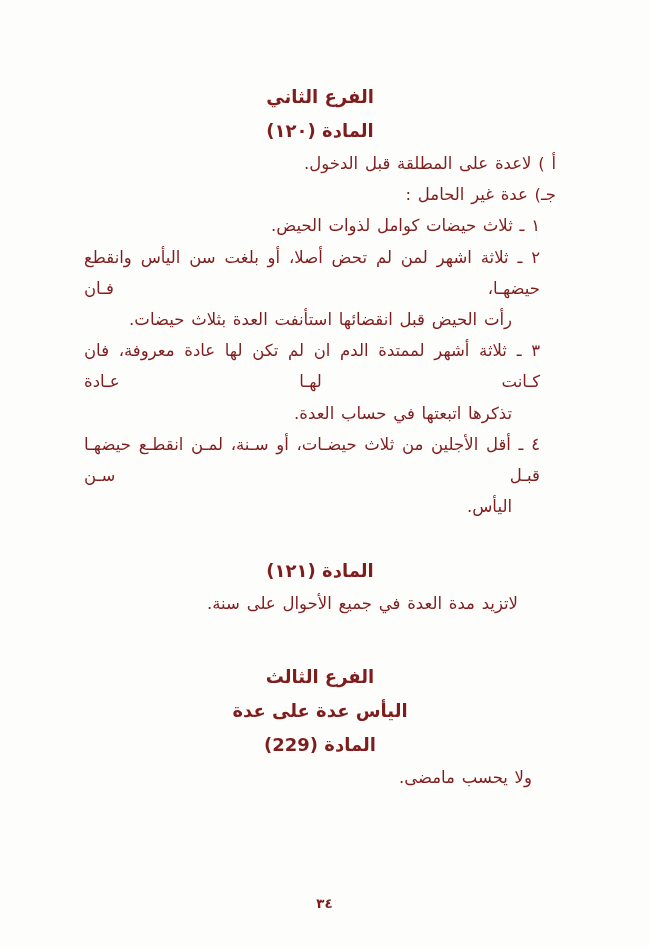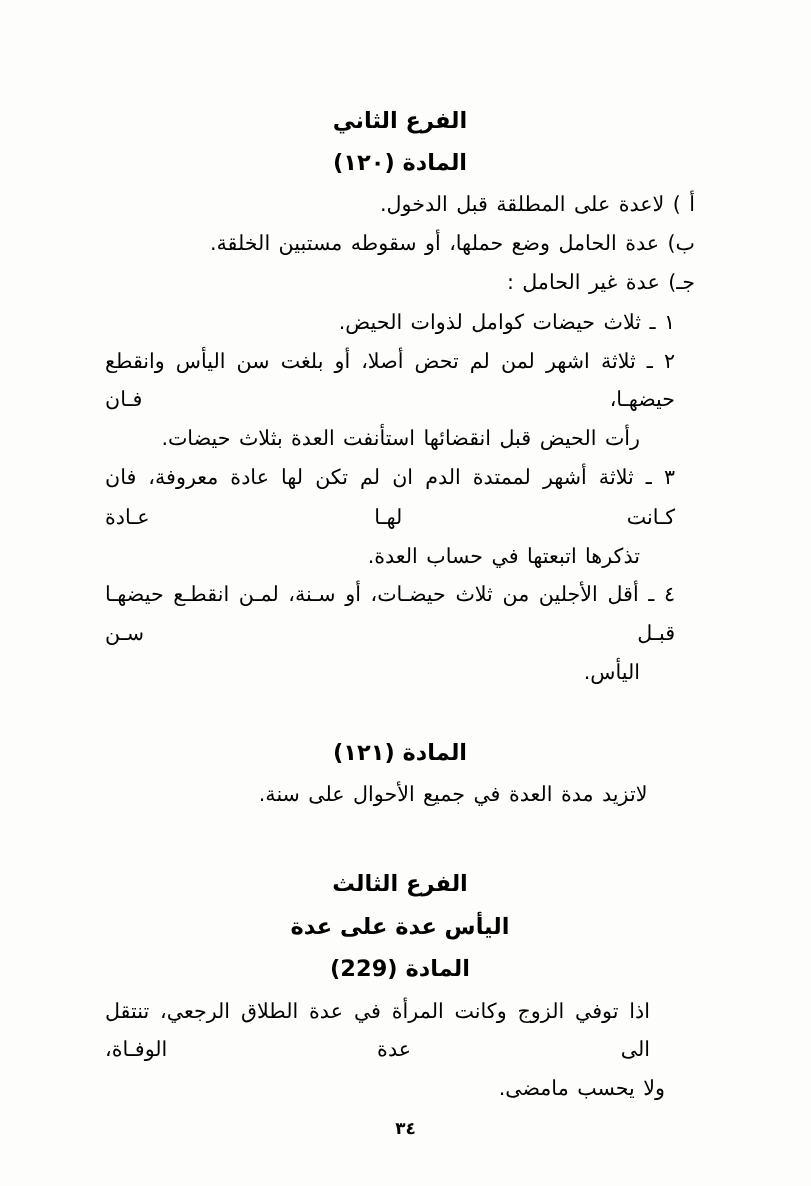--- a/index.html
+++ b/index.html
@@ -5,21 +5,21 @@
   html, body {
     margin: 0;
     padding: 0;
     background: #fdfdfc;
   }
   .page {
     position: relative;
     width: 649px;
     height: 949px;
     background: #fdfdfc;
-    color: #000000;
+    color: #7f1d1d;
     font-family: "DejaVu Sans", sans-serif;
     direction: rtl;
     overflow: hidden;
     margin: 0 auto;
   }
   .content {
     position: absolute;
     top: 0;
     right: 0;
     left: 0;
@@ -62,40 +62,38 @@
 </head>
 <body>
 
 <div class="page">
   <div class="content">
 
     <div class="heading">الفرع الثاني</div>
     <div class="heading">المادة (١٢٠)</div>
 
     <div class="line">أ ) لاعدة على المطلقة قبل الدخول.</div>
-    <div class="line">ب) عدة الحامل وضع حملها، أو سقوطه مستبين الخلقة.</div>
     <div class="line">جـ) عدة غير الحامل :</div>
 
     <div class="line li-num">١ ـ ثلاث حيضات كوامل لذوات الحيض.</div>
 
     <div class="line li-num stretch">٢ ـ ثلاثة اشهر لمن لم تحض أصلا، أو بلغت سن اليأس وانقطع حيضهـا، فـان</div>
     <div class="line li-cont">رأت الحيض قبل انقضائها استأنفت العدة بثلاث حيضات.</div>
 
     <div class="line li-num stretch">٣ ـ ثلاثة أشهر لممتدة الدم ان لم تكن لها عادة معروفة، فان كـانت لهـا عـادة</div>
     <div class="line li-cont">تذكرها اتبعتها في حساب العدة.</div>
 
     <div class="line li-num stretch">٤ ـ أقل الأجلين من ثلاث حيضـات، أو سـنة، لمـن انقطـع حيضهـا قبـل سـن</div>
     <div class="line li-cont">اليأس.</div>
 
     <div class="heading gap-before-121">المادة (١٢١)</div>
     <div class="line p121">لاتزيد مدة العدة في جميع الأحوال على سنة.</div>
 
     <div class="heading gap-before-s3">الفرع الثالث</div>
     <div class="heading">اليأس عدة على عدة</div>
     <div class="heading">المادة (229)</div>
 
-    <div class="line p122a stretch">اذا توفي الزوج وكانت المرأة في عدة الطلاق الرجعي، تنتقل الى عدة الوفـاة،</div>
     <div class="line p122b">ولا يحسب مامضى.</div>
 
   </div>
 
   <div class="page-number">٣٤</div>
 </div>
 
 </body></html>

